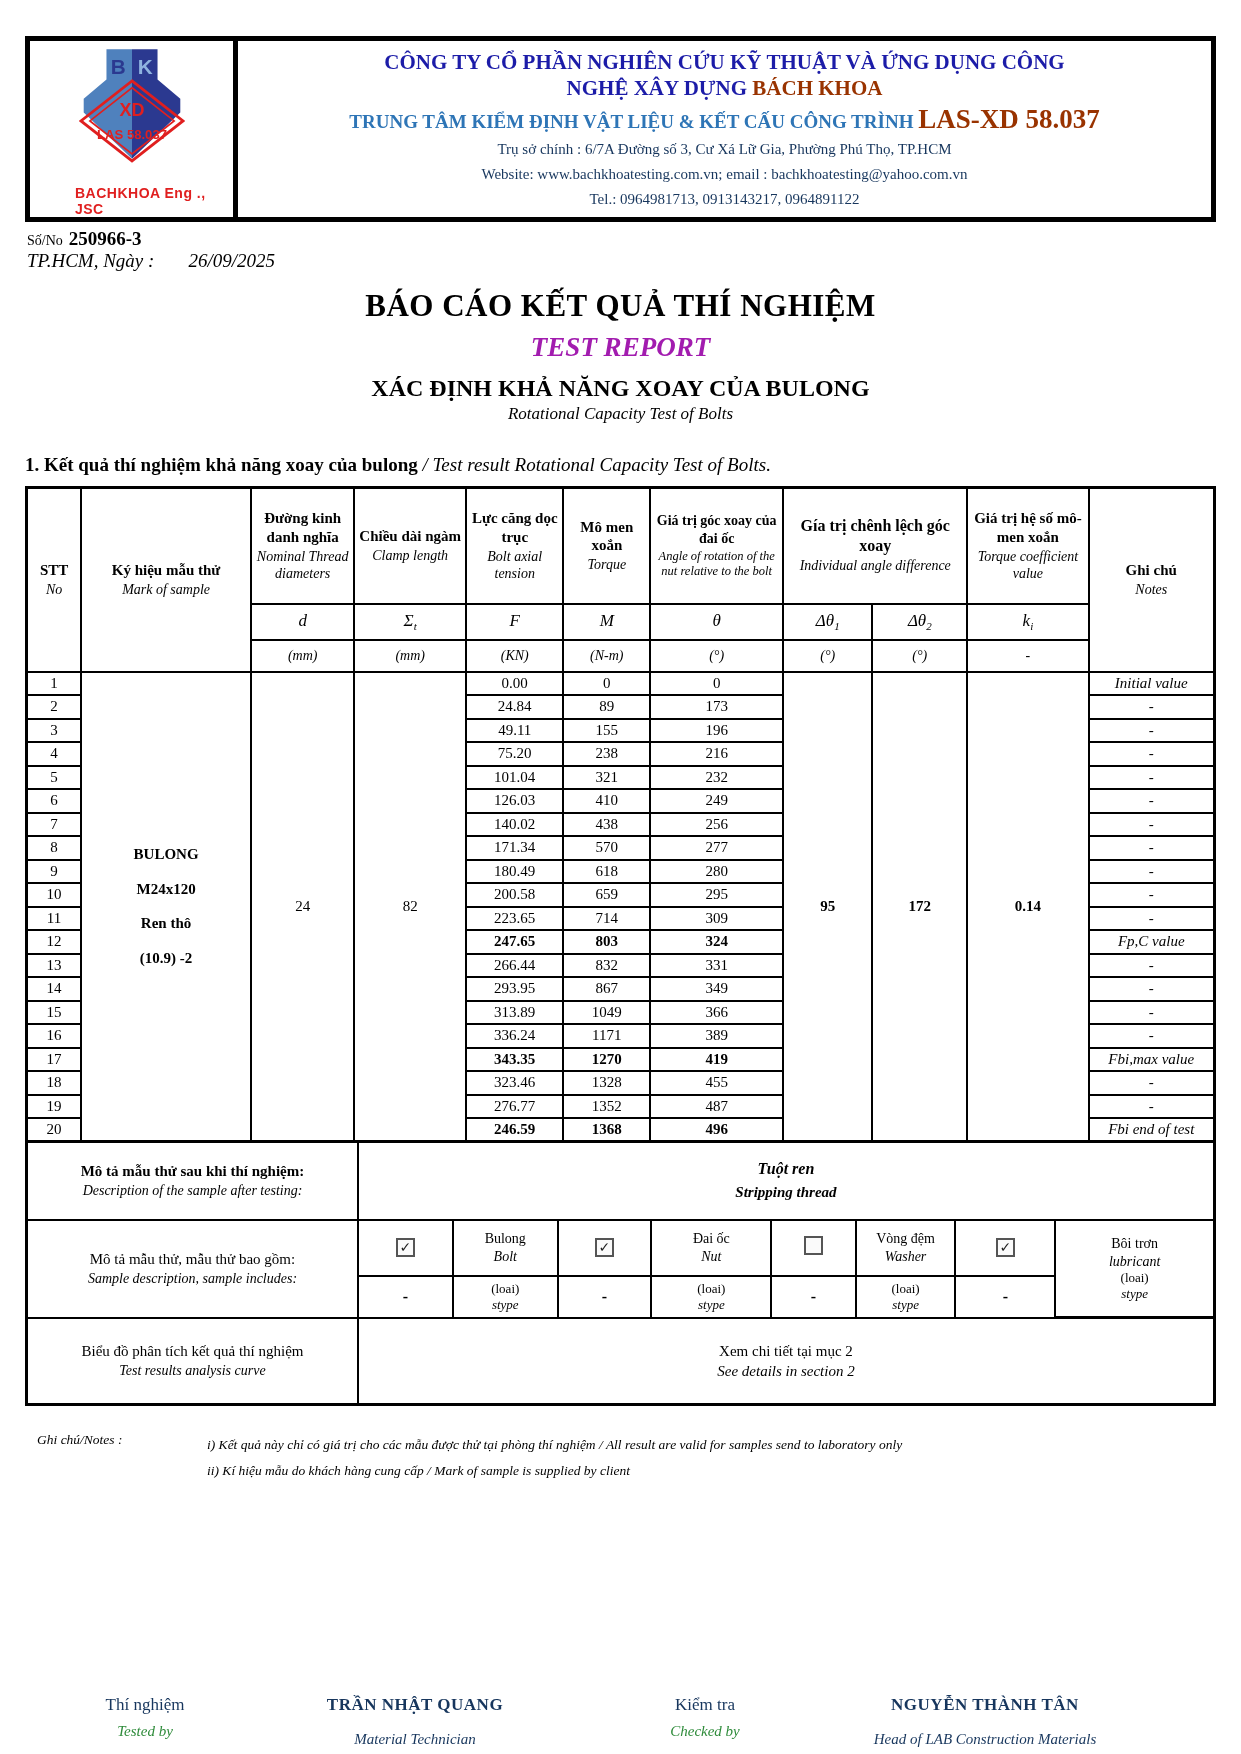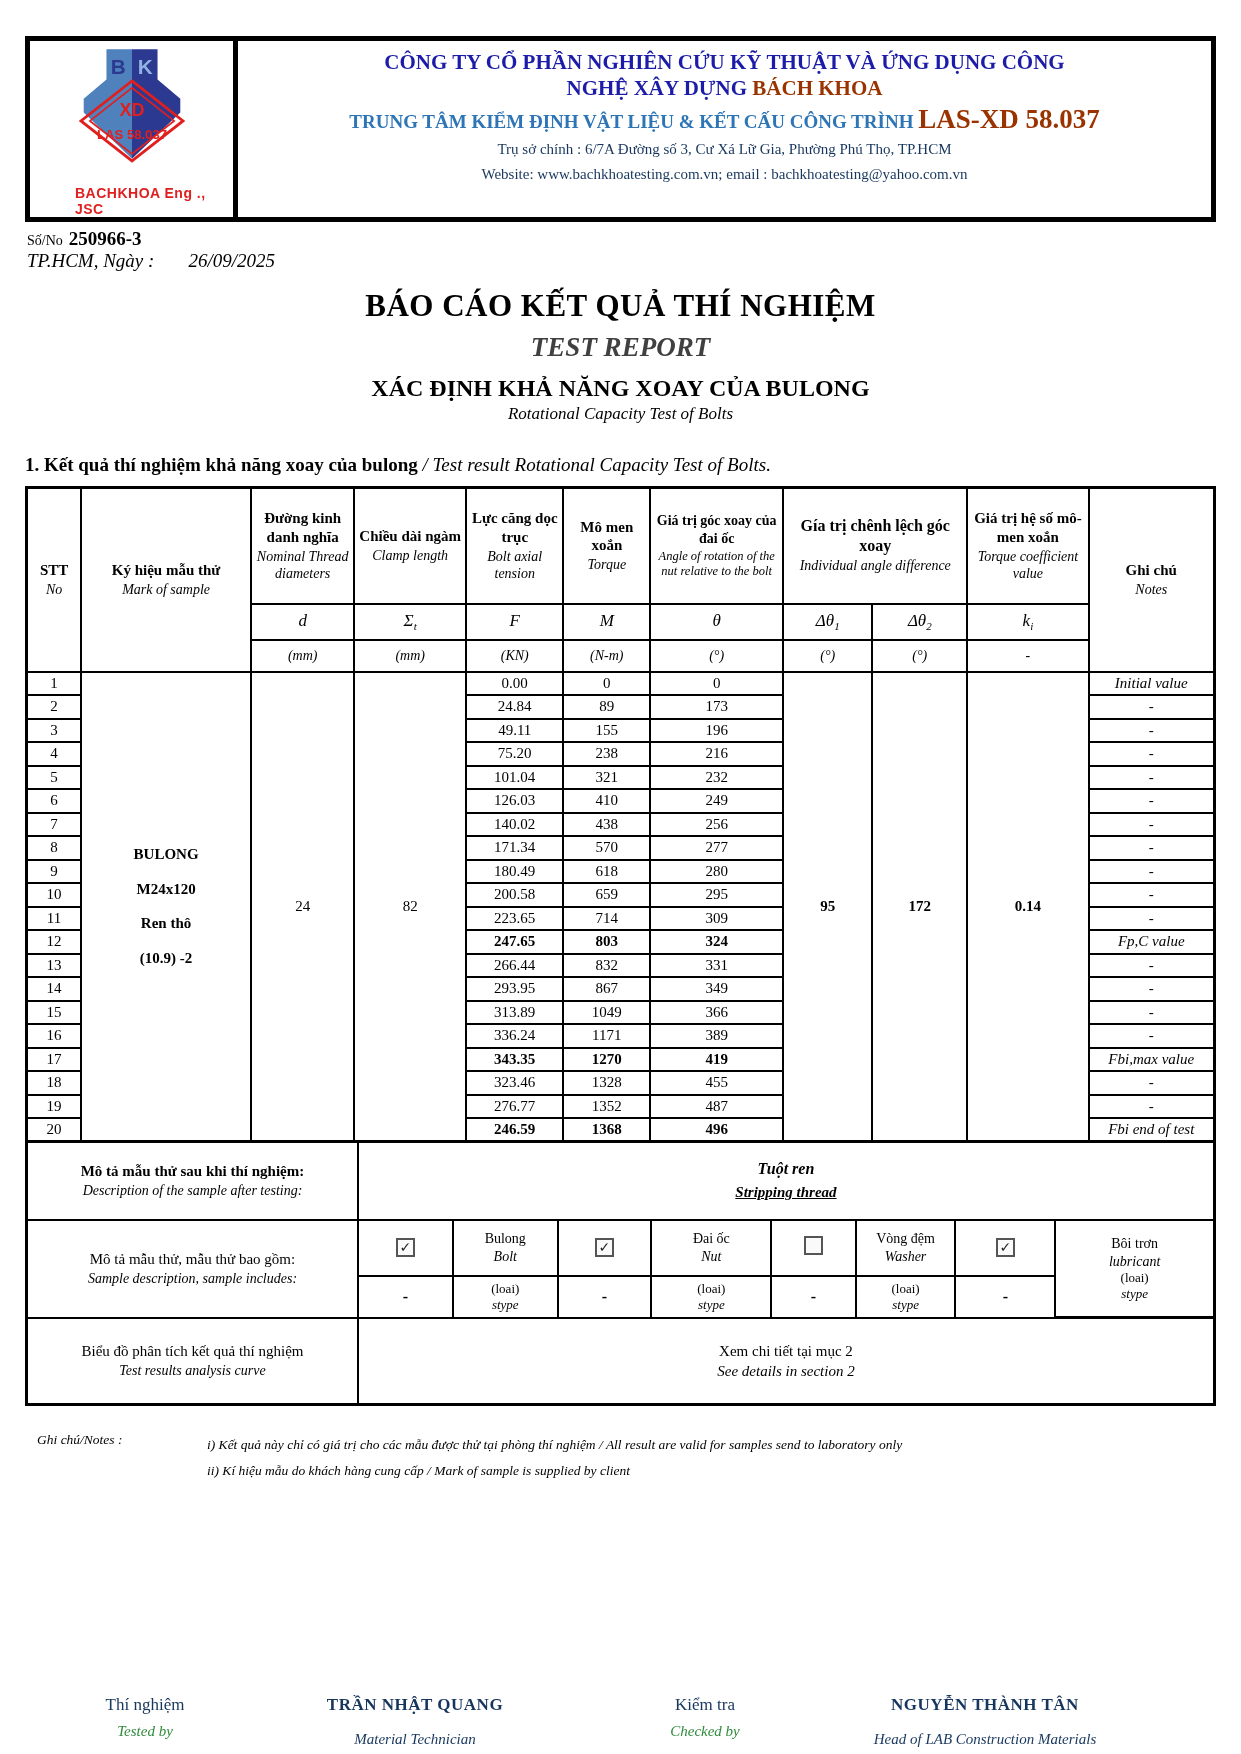--- a/index.html
+++ b/index.html
@@ -20,21 +20,21 @@
   .center-line .accent { font-size:27px; }
   .addr { font-size:15px; color:#17365d; line-height:1.4; margin-top:4px; }
   
   .meta { display:flex; justify-content:space-between; align-items:baseline; margin-top:6px; padding:0 2px;flex-direction:column; }
   .meta-left .lbl { font-size:14px; }
   .meta-left .val { font-weight:bold; font-size:19px; margin-left:6px; }
   .meta-right { font-style:italic; font-size:19px; }
   .meta-right .date { margin-left:34px; }
   
   .t-main { text-align:center; font-weight:bold; font-size:31px; margin-top:16px; letter-spacing:0.5px; }
-  .t-sub  { text-align:center; font-weight:bold; font-style:italic; font-size:27px; color:#404040; margin-top:8px; }
+  .t-sub  { text-align:center; font-weight:bold; font-style:italic; font-size:27px; color:#a21caf; margin-top:8px; }
   .t-test { text-align:center; font-weight:bold; font-size:24px; margin-top:12px; }
   .t-test-en { text-align:center; font-style:italic; font-size:17px; margin-top:2px; }
   .sec-head { margin-top:30px; font-size:19px; }
   .sec-head .vi { font-weight:bold; }
   .sec-head .en { font-style:italic; }
   
   table.rt { border-collapse:collapse; table-layout:fixed; width:1191px; margin-top:10px; border:3px solid #000; }
   table.rt th, table.rt td { border:2px solid #000; text-align:center; vertical-align:middle; padding:1px 2px; overflow:hidden; }
   .th-main { height:116px; }
   .th-sym td { height:36px; font-style:italic; font-size:17px; }
@@ -50,21 +50,21 @@
   td.sample-cell { font-weight:bold; font-size:16px; line-height:2.3; }
   td.span-val { font-size:16px; }
   
   table.bt { border-collapse:collapse; table-layout:fixed; width:1191px; border:3px solid #000; margin-top:-3px; }
   table.bt td { border:2px solid #000; text-align:center; vertical-align:middle; padding:2px; }
   .lab-vi { font-weight:bold; font-size:15px; }
   .lab-vi.thin { font-weight:normal; }
   .lab-en { font-style:italic; font-size:14px; margin-top:3px; }
   .row-a td { height:78px; border-bottom:3px solid #000; }
   .bval-vi { font-weight:bold; font-style:italic; font-size:16px; }
-  .bval-en { font-weight:bold; font-style:italic; font-size:15px; margin-top:6px;text-decoration:underline; }
+  .bval-en { font-weight:bold; font-style:italic; font-size:15px; margin-top:6px; }
   .row-b1 td { height:56px; }
   .row-b2 td { height:42px; border-bottom:3px solid #000; }
   .checkbox { display:inline-block; width:19px; height:19px; border:2px solid #555; background:#fafafa; font-size:14px; line-height:16px; color:#222; }
   .inc-name { font-size:14px; line-height:1.25; }
   .inc-name .en { font-style:italic; }
   .type { font-size:13px; line-height:1.2; }
   .type .en { font-style:italic; }
   .dash { font-weight:bold; }
   .row-c td { height:87px; }
   .cval-vi { font-size:15px; }
@@ -100,20 +100,21 @@
         <text x="100" y="136" font-size="19" font-weight="bold" fill="#e01f1f" text-anchor="middle" font-family="Liberation Sans, sans-serif">LAS 58.037</text>
       </svg>
       <div class="logo-jsc">BACHKHOA Eng ., JSC</div>
     </div>
     <div class="hdr-text">
       <div class="co-line">CÔNG TY CỔ PHẦN NGHIÊN CỨU KỸ THUẬT VÀ ỨNG DỤNG CÔNG</div>
       <div class="co-line"><span>NGHỆ XÂY DỰNG </span><span class="accent">BÁCH KHOA</span></div>
       <div class="center-line"><span>TRUNG TÂM KIỂM ĐỊNH VẬT LIỆU &amp; KẾT CẤU CÔNG TRÌNH </span><span class="accent">LAS-XD 58.037</span></div>
       <div class="addr">Trụ sở chính : 6/7A Đường số 3, Cư Xá Lữ Gia, Phường Phú Thọ, TP.HCM</div>
       <div class="addr">Website: www.bachkhoatesting.com.vn;  email : bachkhoatesting@yahoo.com.vn</div>
+      <div class="addr">Tel.: 0964981713, 0913143217, 0964891122</div>
     </div>
   </div>
 
   <div class="meta">
     <div class="meta-left">
       <span class="lbl">Số/No</span><span class="val">250966-3</span>
     </div>
     <div class="meta-right">
       <span>TP.HCM, Ngày :</span><span class="date">26/09/2025</span>
     </div>

